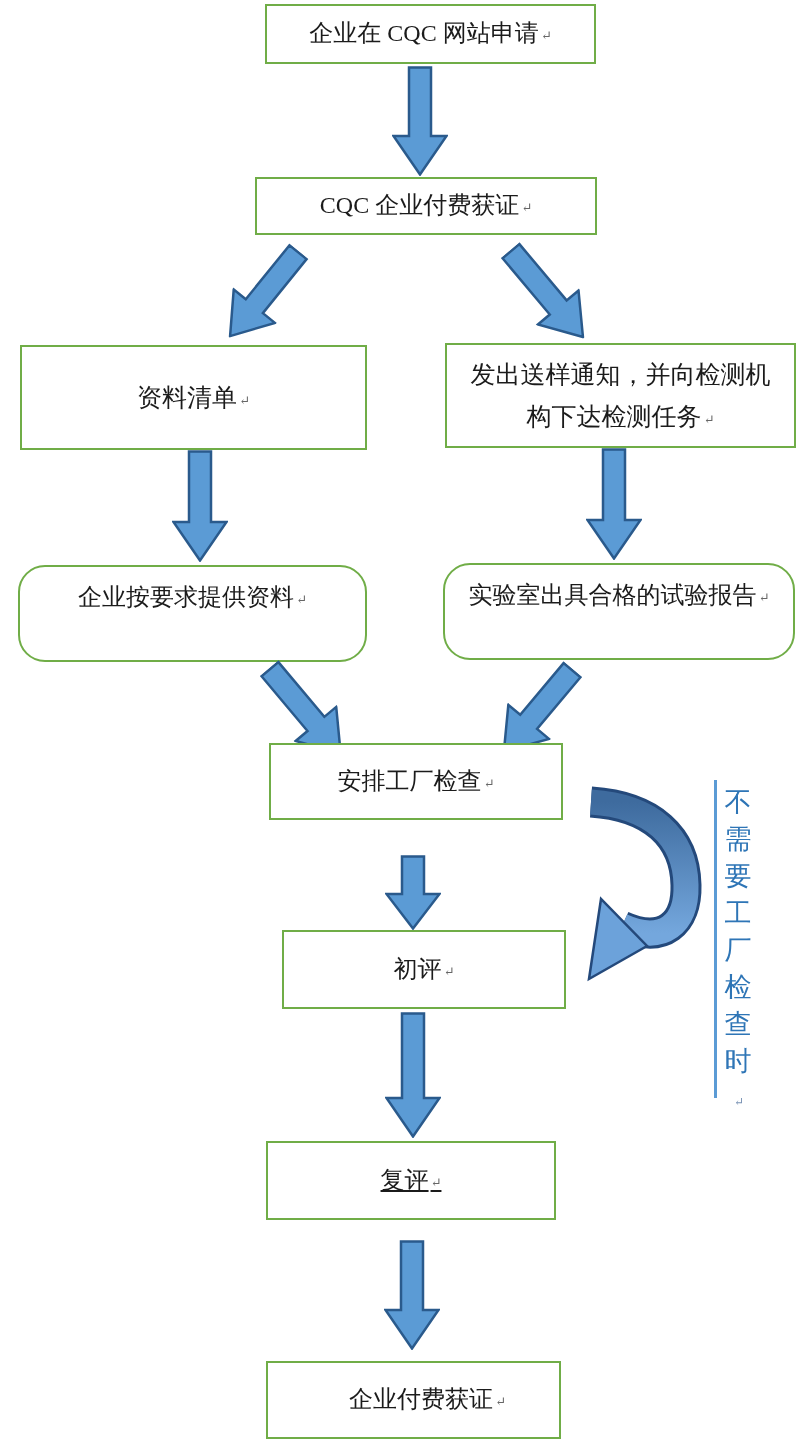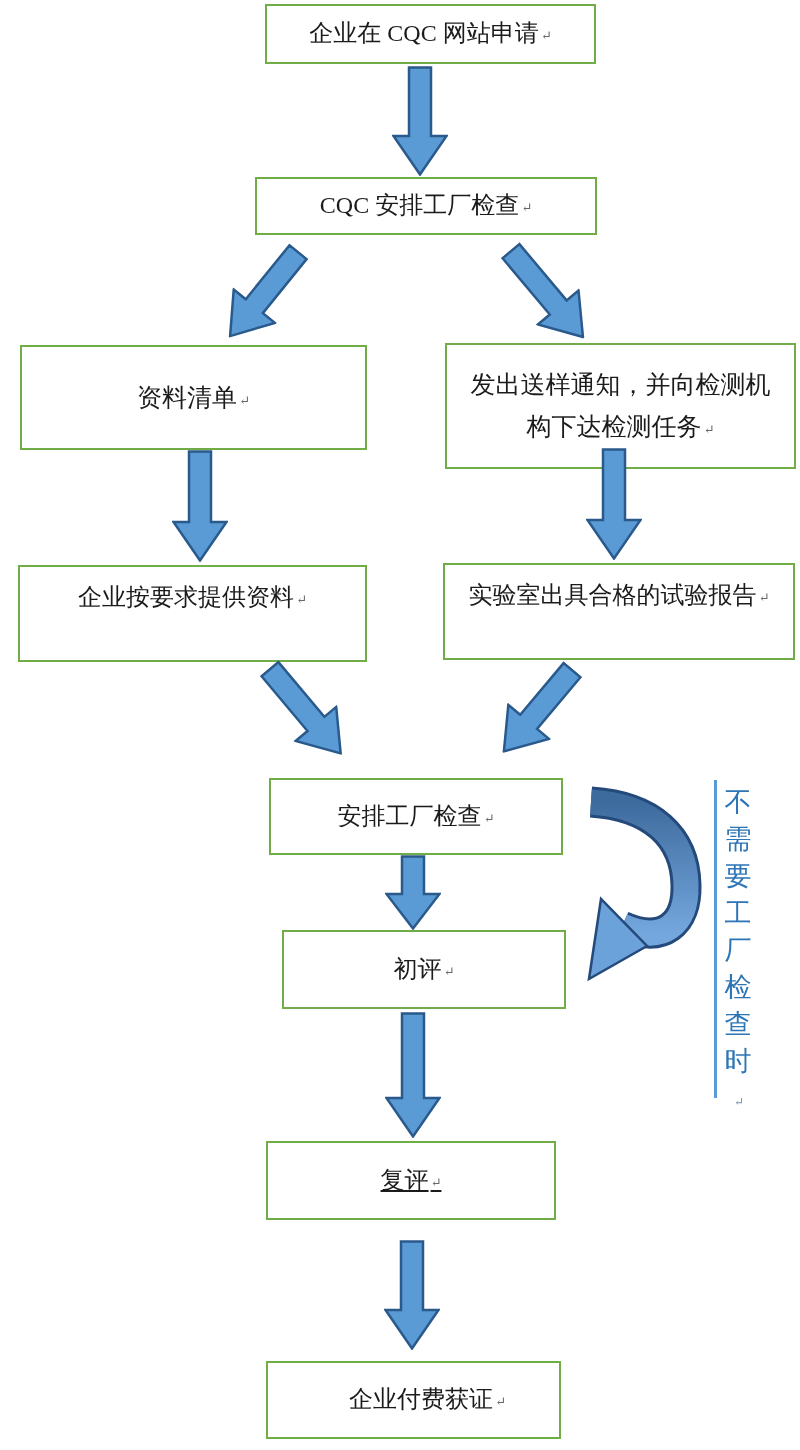--- a/index.html
+++ b/index.html
@@ -8,21 +8,21 @@
     font-family:"Liberation Serif","DejaVu Serif",serif;
     color:#1b1b1b;overflow:hidden;margin-left:9px;
   }
   .box{
     position:absolute;background:#ffffff;border:2.5px solid #70ad47;
     box-sizing:border-box;display:flex;flex-direction:column;
     align-items:center;justify-content:center;text-align:center;
     font-size:24px;line-height:1.55;
   }
   .box.two-line{font-size:25px;line-height:1.68;}
-  .box.top-align{justify-content:flex-start;padding-top:12px;}
+  .box.top-align{justify-content:flex-start;padding-top:12px;border-radius:27px;}
   .crlf{font-size:13px;color:#666;margin-left:2px;vertical-align:1px;}
   .arrow{position:absolute;}
   .arrow svg{display:block;}
   .rot{transform-origin:28px 0;}
   .side-line{position:absolute;left:705px;top:780px;width:3px;height:318px;background:#5b9bd5;}
   .side-text{
     position:absolute;left:712px;top:784px;width:34px;
     font-size:27px;color:#2e75b6;line-height:37px;text-align:center;
     word-break:break-all;letter-spacing:0;
   }
@@ -37,38 +37,38 @@
     <div><span>企业在 CQC 网站申请</span><span class="crlf">↵</span></div>
   </div>
 
   <div class="arrow" style="left:383px;top:66px;">
     <svg width="56" height="110" viewBox="0 0 56 110">
       <polygon points="17,1.5 39,1.5 39,70 54.5,70 28,108.5 1.5,70 17,70" fill="#5b9bd5" stroke="#2a5a8c" stroke-width="2.5" stroke-linejoin="miter"></polygon>
     </svg>
   </div>
 
   <div class="box" style="left:246px;top:177px;width:342px;height:58px;">
-    <div><span>CQC 安排工厂检查</span><span class="crlf">↵</span></div>
+    <div><span>CQC 企业付费获证</span><span class="crlf">↵</span></div>
   </div>
 
   <div class="arrow rot" style="left:262px;top:251px;transform:rotate(39deg);">
     <svg width="56" height="111" viewBox="0 0 56 111">
       <polygon points="17,1.5 39,1.5 39,71 54.5,71 28,109.5 1.5,71 17,71" fill="#5b9bd5" stroke="#2a5a8c" stroke-width="2.5"></polygon>
     </svg>
   </div>
   <div class="arrow rot" style="left:473px;top:250px;transform:rotate(-40deg);">
     <svg width="56" height="115" viewBox="0 0 56 115">
       <polygon points="17,1.5 39,1.5 39,75 54.5,75 28,113.5 1.5,75 17,75" fill="#5b9bd5" stroke="#2a5a8c" stroke-width="2.5"></polygon>
     </svg>
   </div>
 
   <div class="box two-line" style="left:11px;top:345px;width:347px;height:105px;">
     <div><span>资料清单</span><span class="crlf">↵</span></div>
   </div>
-  <div class="box two-line" style="left:436px;top:343px;width:351px;height:126px;">
+  <div class="box two-line" style="left:436px;top:343px;width:351px;height:105px;">
     <div><span>发出送样通知，并向检测机</span></div>
     <div><span>构下达检测任务</span><span class="crlf">↵</span></div>
   </div>
 
   <div class="arrow" style="left:163px;top:450px;">
     <svg width="56" height="112" viewBox="0 0 56 112">
       <polygon points="17,1.5 39,1.5 39,72 54.5,72 28,110.5 1.5,72 17,72" fill="#5b9bd5" stroke="#2a5a8c" stroke-width="2.5"></polygon>
     </svg>
   </div>
   <div class="arrow" style="left:577px;top:448px;">
@@ -88,21 +88,21 @@
     <svg width="56" height="113" viewBox="0 0 56 113">
       <polygon points="17,1.5 39,1.5 39,73 54.5,73 28,111.5 1.5,73 17,73" fill="#5b9bd5" stroke="#2a5a8c" stroke-width="2.5"></polygon>
     </svg>
   </div>
   <div class="arrow rot" style="left:536px;top:669px;transform:rotate(40deg);">
     <svg width="56" height="109" viewBox="0 0 56 109">
       <polygon points="17,1.5 39,1.5 39,69 54.5,69 28,107.5 1.5,69 17,69" fill="#5b9bd5" stroke="#2a5a8c" stroke-width="2.5"></polygon>
     </svg>
   </div>
 
-  <div class="box" style="left:260px;top:778px;width:294px;height:77px;">
+  <div class="box" style="left:260px;top:743px;width:294px;height:77px;">
     <div><span>安排工厂检查</span><span class="crlf">↵</span></div>
   </div>
 
   <div class="arrow" style="left:555px;top:775px;">
     <svg width="150" height="235" viewBox="0 0 150 235">
       <defs>
         <linearGradient id="curveGrad" x1="0" y1="0" x2="0" y2="1">
           <stop offset="0" stop-color="#3e6b9e"></stop>
           <stop offset="1" stop-color="#74a7dd"></stop>
         </linearGradient>

